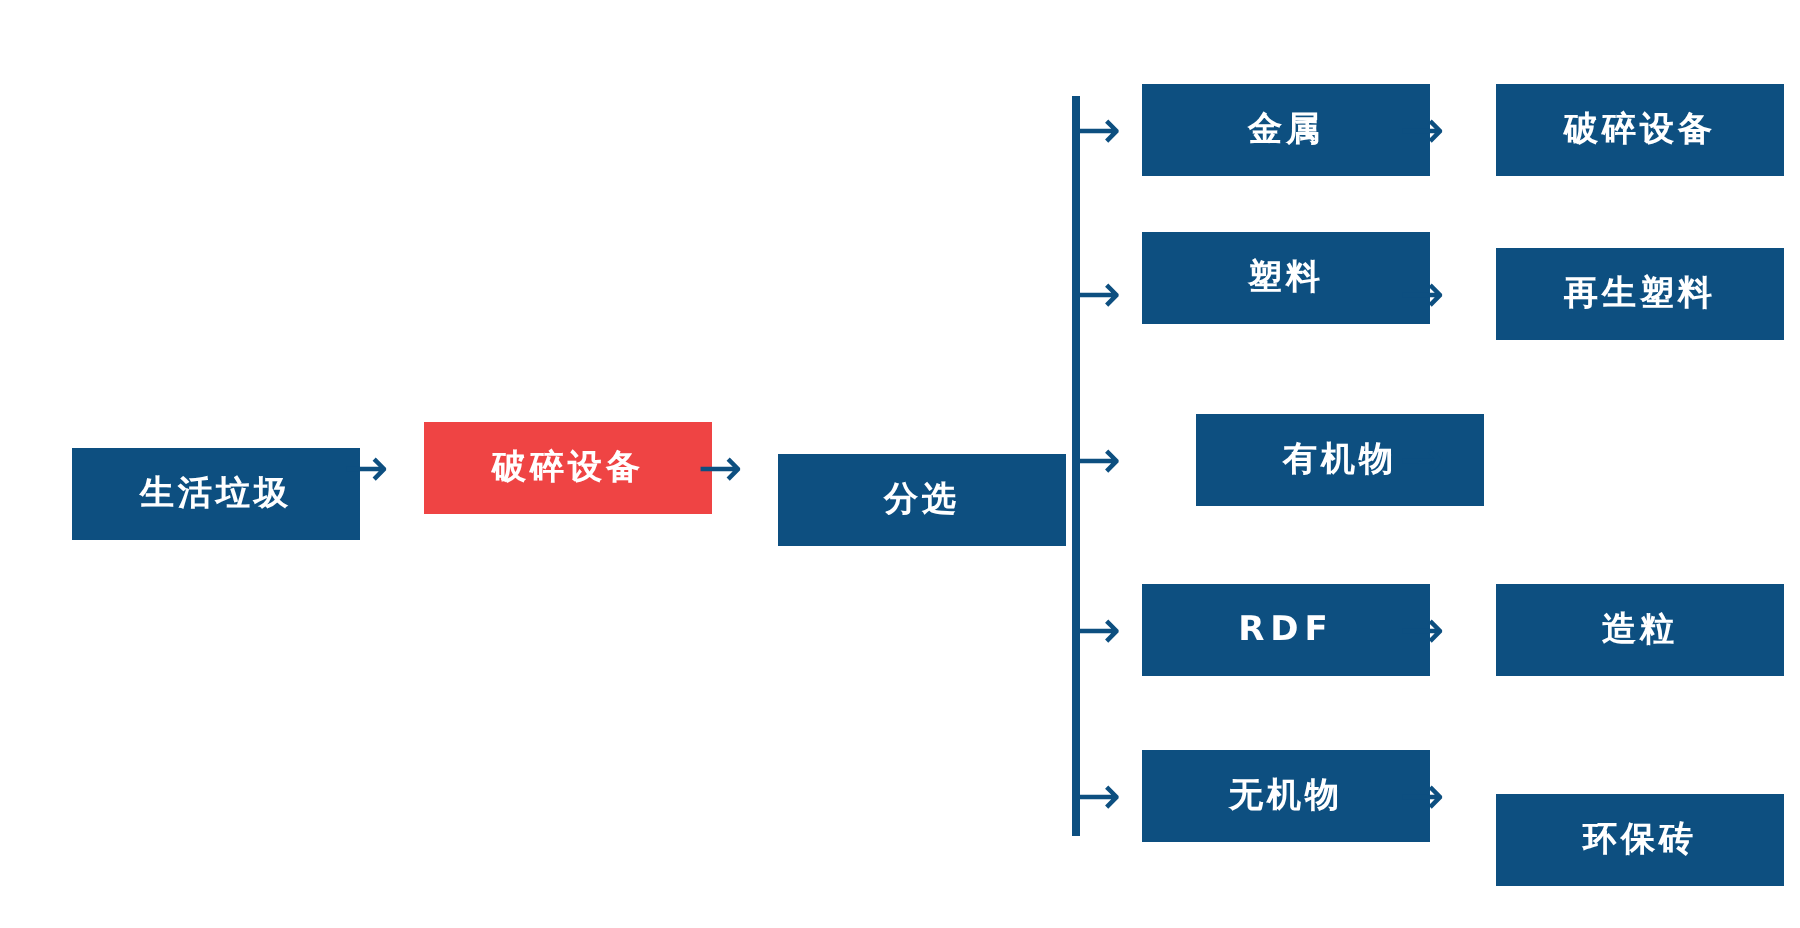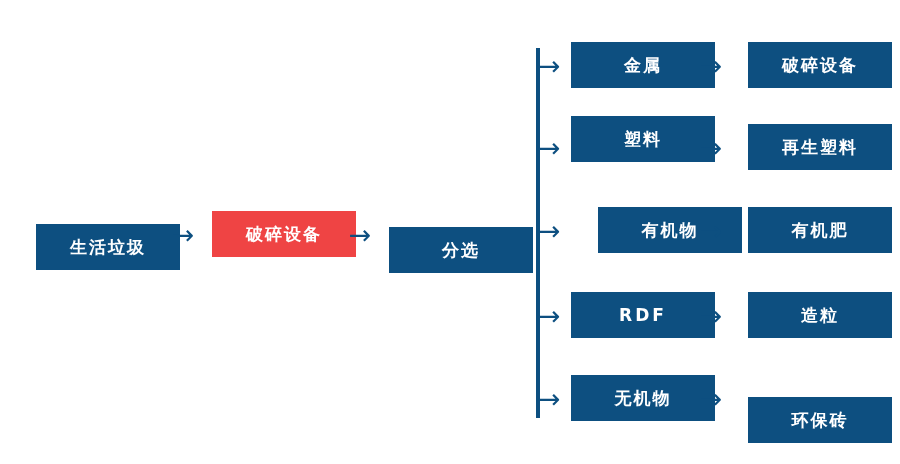--- a/index.html
+++ b/index.html
@@ -107,21 +107,20 @@
   <div class="arrow" style="left:694px; top:132px;">→</div>
 
   <div class="box blue" style="left:748px; top:124px;">再生塑料</div>
 
   <div class="branch" style="left:538px; top:215px;">→</div>
 
   <div class="box blue" style="left:598px; top:207px;">有机物</div>
 
   <div class="arrow" style="left:694px; top:215px;">→</div>
 
-  <div class="box blue" style="left:748px; top:207px;">有机肥</div>
 
   <div class="branch" style="left:538px; top:300px;">→</div>
 
   <div class="box blue latin" style="left:571px; top:292px;">RDF</div>
 
   <div class="arrow" style="left:694px; top:300px;">→</div>
 
   <div class="box blue" style="left:748px; top:292px;text-align:center;">造粒</div>
 
   <div class="branch" style="left:538px; top:383px;">→</div>

